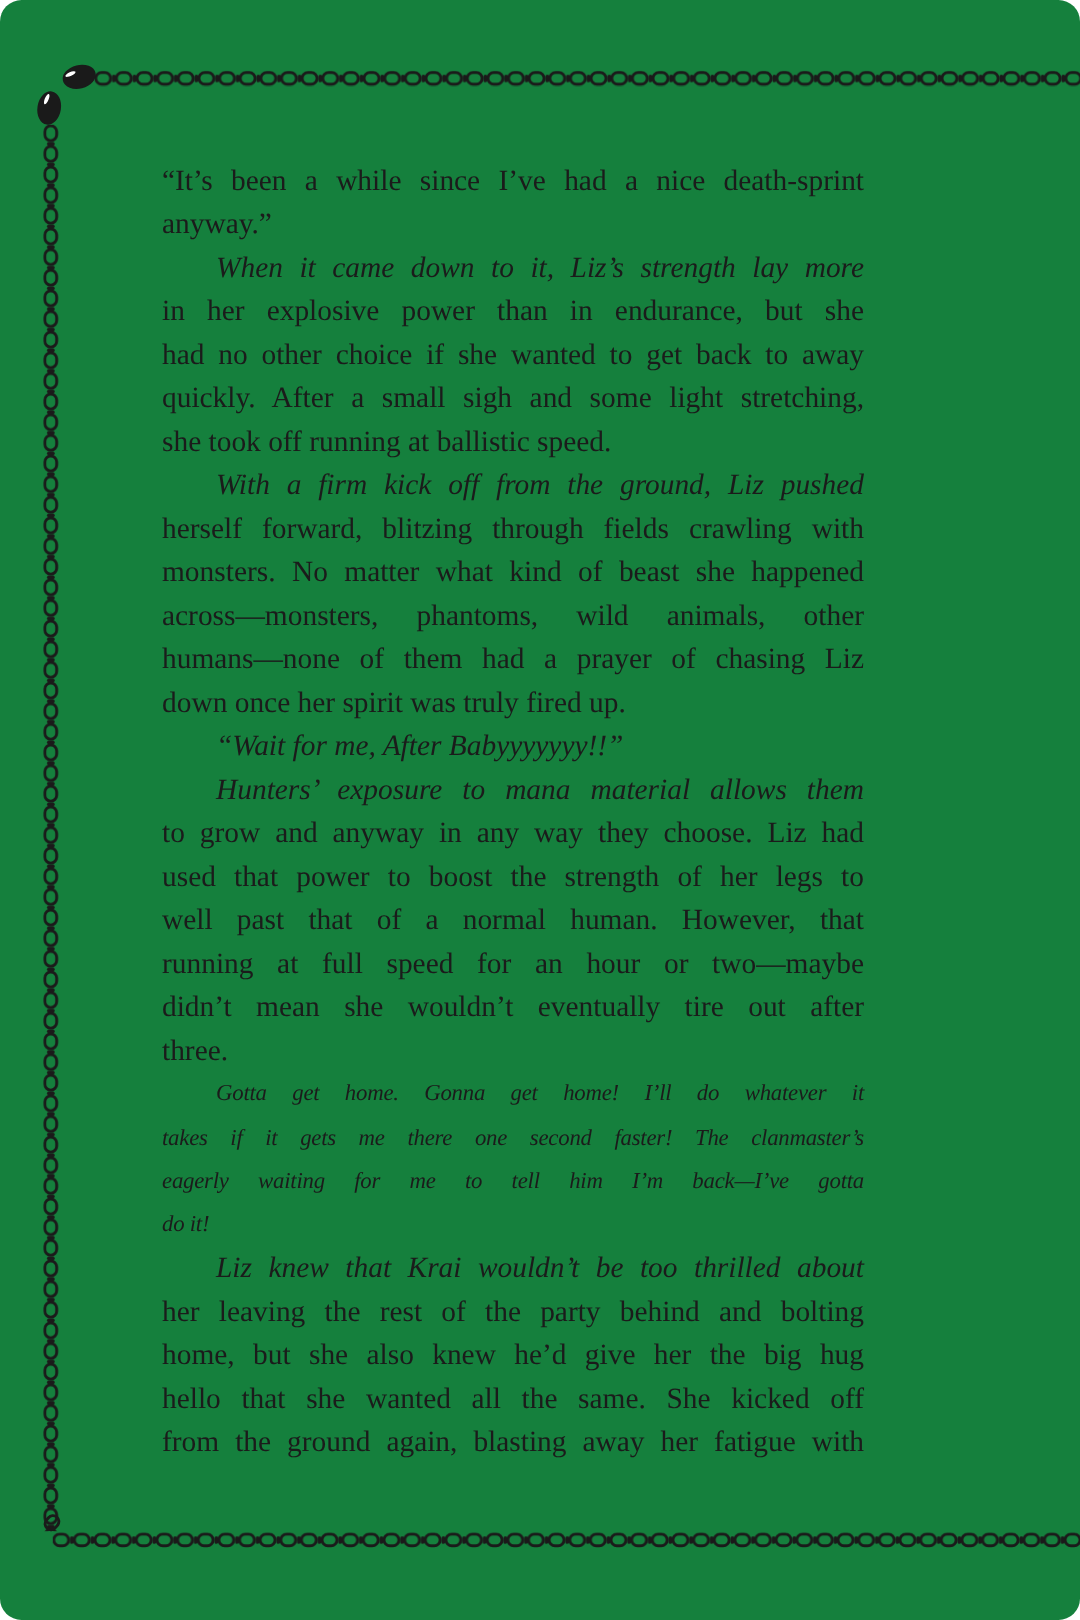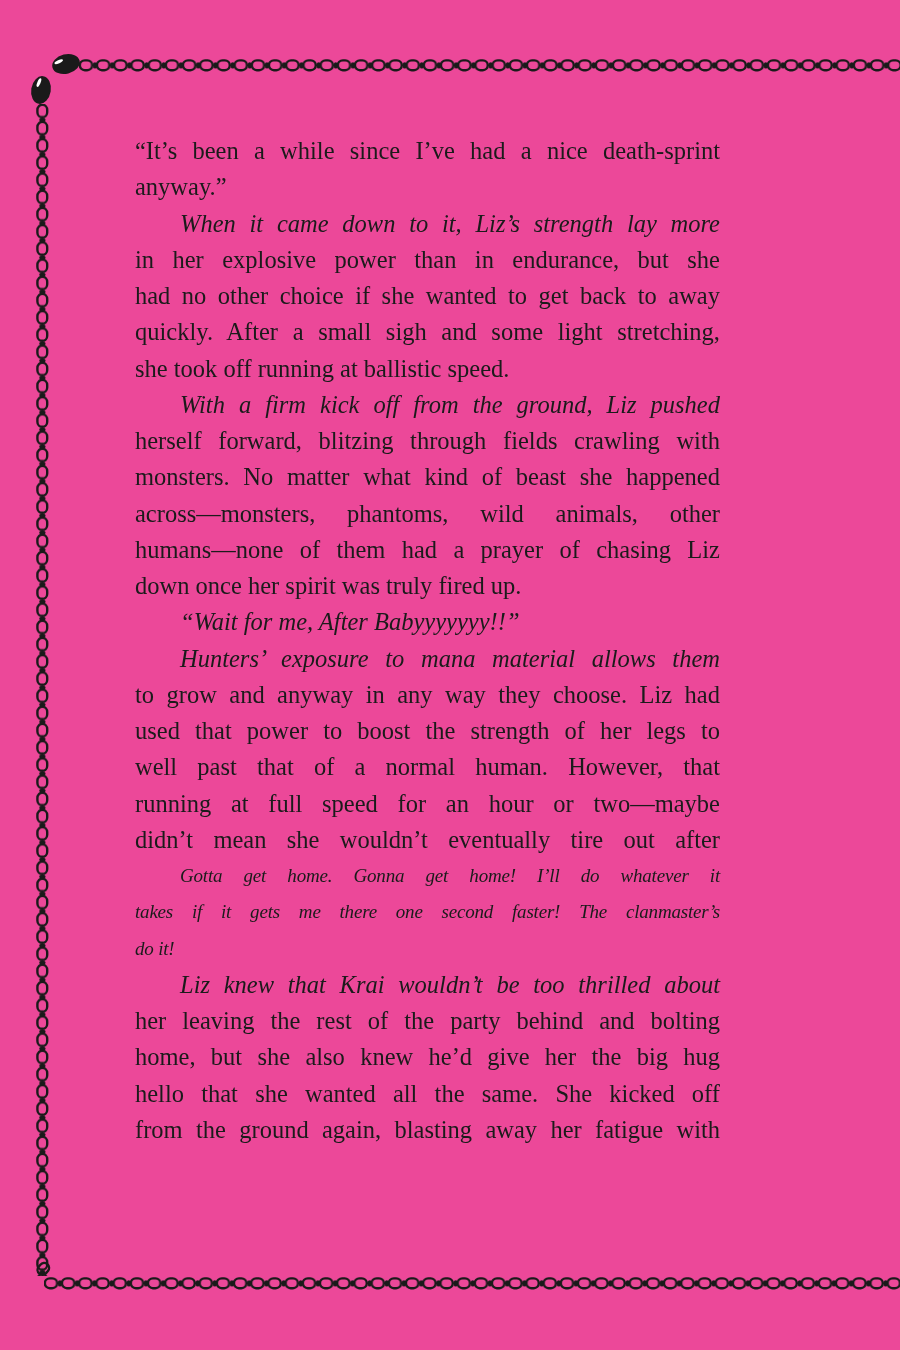--- a/index.html
+++ b/index.html
@@ -1,23 +1,24 @@
 <!DOCTYPE html>
 <html><head>
 <meta charset="utf-8">
 <style>
   html, body { margin: 0; padding: 0; background: #ffffff; }
   .page {
     position: relative;
     width: 900px;
     height: 1350px;
-    background: #ec4899;
+    background: #15803d;
     overflow: hidden;
     font-family: "Liberation Serif", "DejaVu Serif", serif;
     color: #1b1b1b;
+    border-radius: 18px;
   }
   .chain { position: absolute; top: 0; left: 0; }
   .text-block {
     position: absolute;
     left: 135px;
     top: 133px;
     width: 585px;
   }
   .para { margin: 0; padding: 0; }
   .line {
@@ -117,25 +118,27 @@
       <span class="line indent last" style="display:block">“Wait for me, After Babyyyyyyy!!”</span>
     </p>
 
     <p class="para">
       <span class="line indent" style="display:block">Hunters’ exposure to mana material allows them</span>
       <span class="line" style="display:block">to grow and anyway in any way they choose. Liz had</span>
       <span class="line" style="display:block">used that power to boost the strength of her legs to</span>
       <span class="line" style="display:block">well past that of a normal human. However, that</span>
       <span class="line" style="display:block">running at full speed for an hour or two—maybe</span>
       <span class="line" style="display:block">didn’t mean she wouldn’t eventually tire out after</span>
+      <span class="line last" style="display:block">three.</span>
     </p>
 
     <p class="para italic">
       <span class="line indent" style="display:block">Gotta get home. Gonna get home! I’ll do whatever it</span>
       <span class="line" style="display:block">takes if it gets me there one second faster! The clanmaster’s</span>
+      <span class="line" style="display:block">eagerly waiting for me to tell him I’m back—I’ve gotta</span>
       <span class="line last" style="display:block">do it!</span>
     </p>
 
     <p class="para">
       <span class="line indent" style="display:block">Liz knew that Krai wouldn’t be too thrilled about</span>
       <span class="line" style="display:block">her leaving the rest of the party behind and bolting</span>
       <span class="line" style="display:block">home, but she also knew he’d give her the big hug</span>
       <span class="line" style="display:block">hello that she wanted all the same. She kicked off</span>
       <span class="line" style="display:block">from the ground again, blasting away her fatigue with</span>
     </p>

